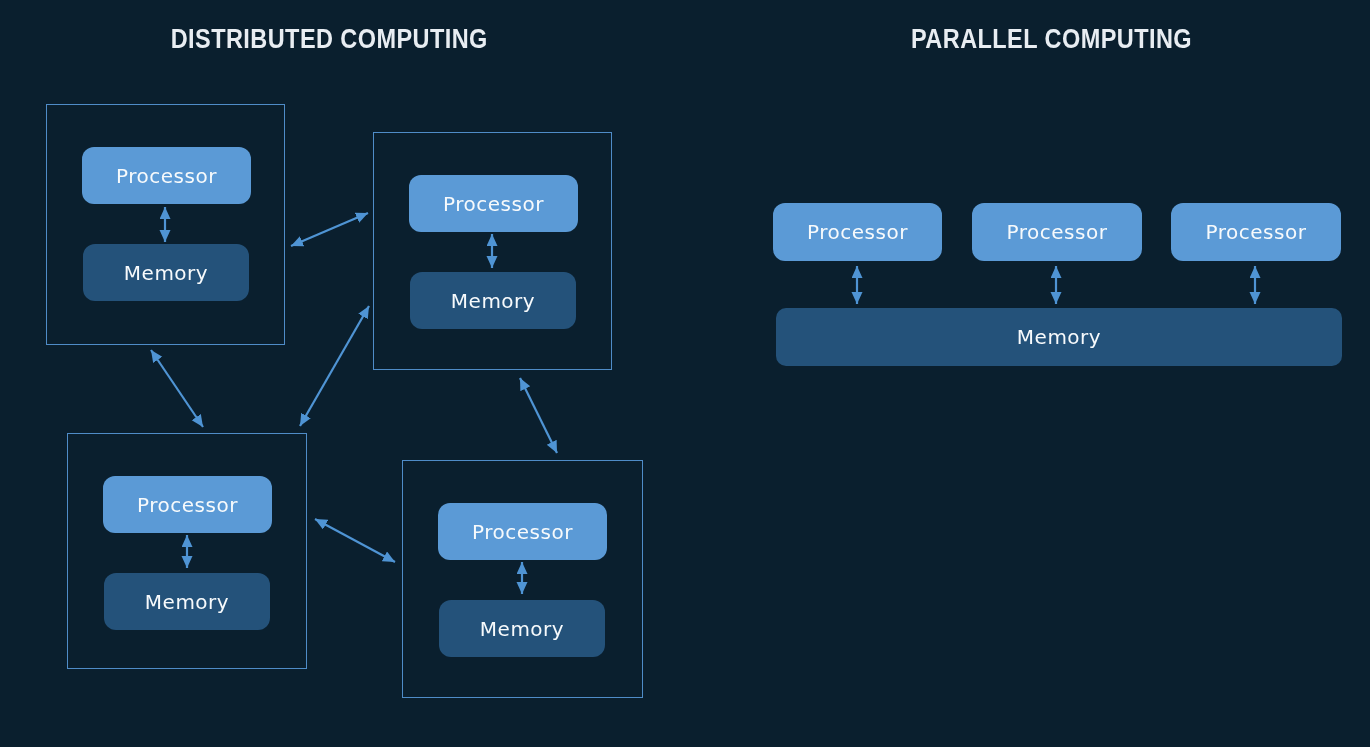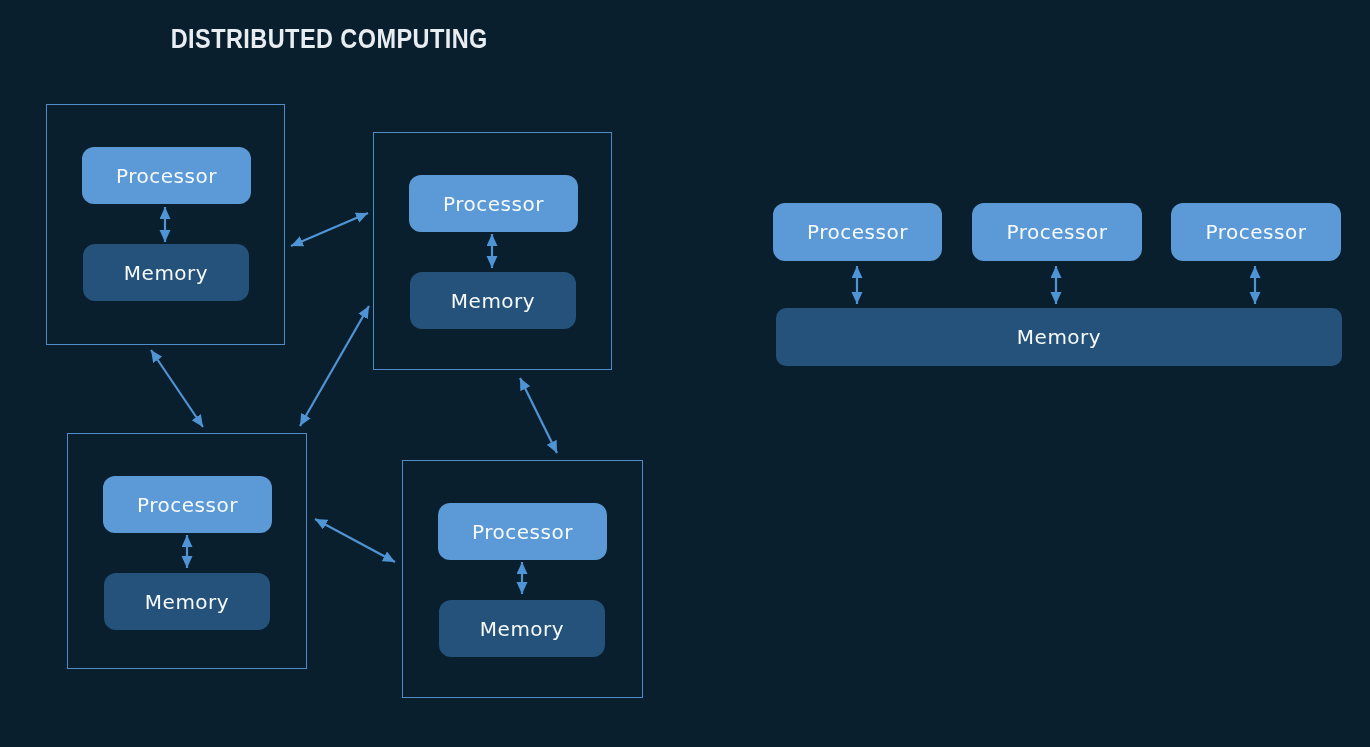--- a/index.html
+++ b/index.html
@@ -94,20 +94,23 @@
   }
 </style>
 </head>
 <body>
 
 <div id="canvas">
 
   <div class="section-title" style="left:46px; top:24px; width:566px;">
     <span>DISTRIBUTED COMPUTING</span>
   </div>
+  <div class="section-title" style="left:760px; top:24px; width:582px;">
+    <span>PARALLEL COMPUTING</span>
+  </div>
 
   <div class="node" style="left:46px; top:104px; width:239px; height:241px;">
     <div class="inner-box proc-box">
       <span>Processor</span>
     </div>
     <div class="inner-box mem-box">
       <span>Memory</span>
     </div>
   </div>
 

